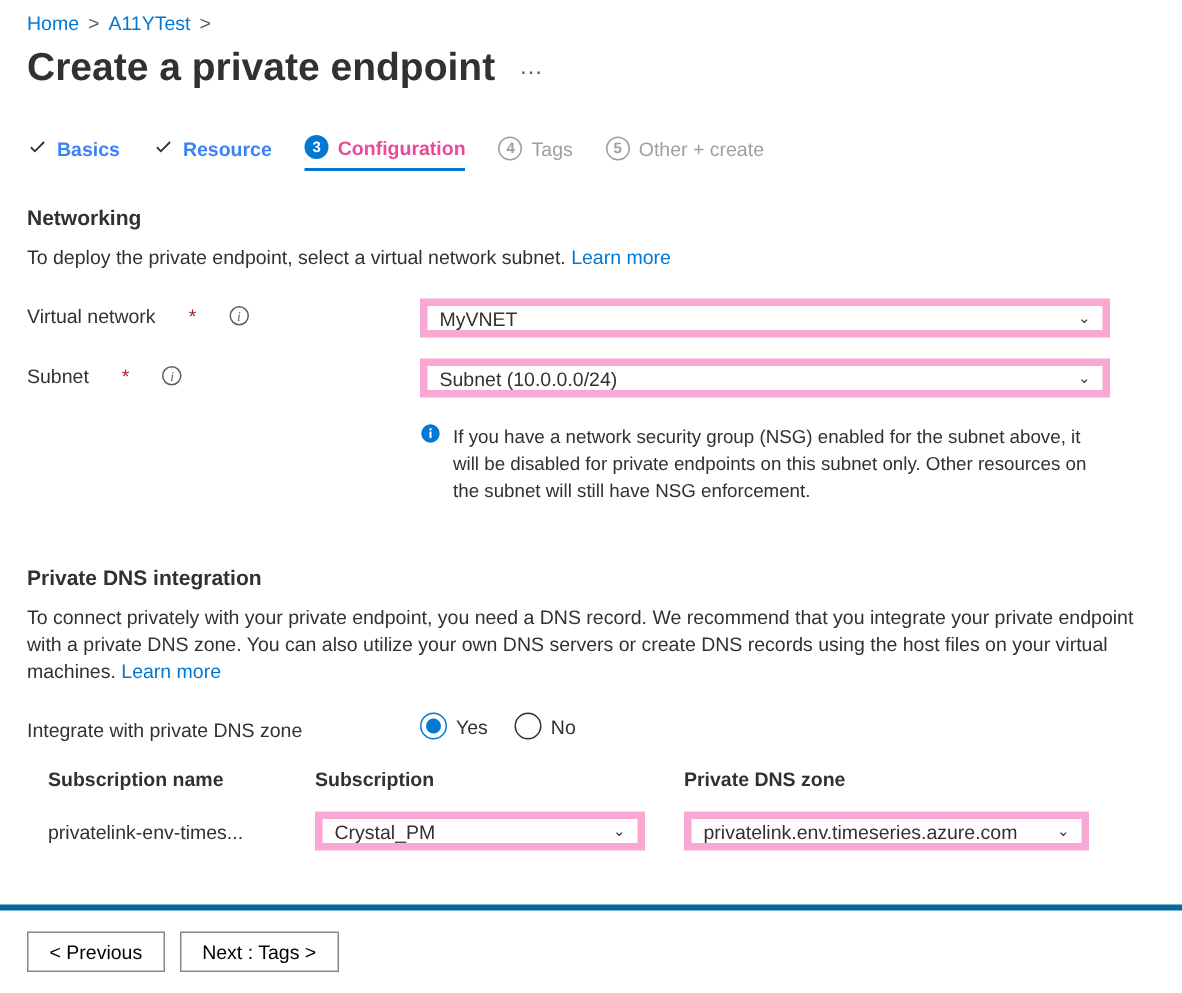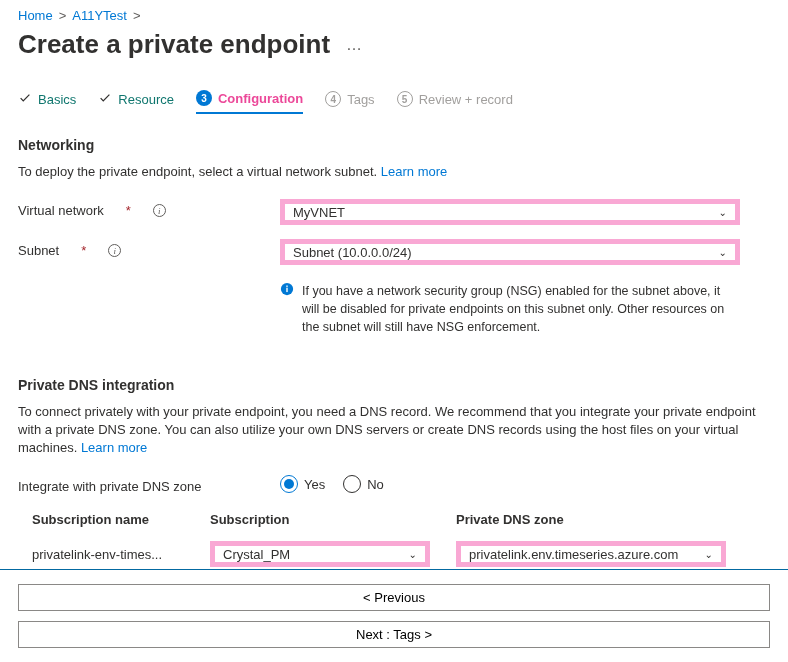--- a/index.html
+++ b/index.html
@@ -20,21 +20,21 @@
   
   .tabs { display: flex; align-items: center; gap: 22px; border-bottom: 1px solid transparent; margin-bottom: 22px; }
   .tab { display: flex; align-items: center; gap: 6px; padding-bottom: 6px; cursor: pointer; }
   .tab-check svg { width: 14px; height: 14px; }
   .tab-num { width: 16px; height: 16px; border-radius: 50%; display: flex; align-items: center; justify-content: center; font-size: 10px; font-weight: 600; }
   .tab-num.active { background: #0078d4; color: #fff; }
   .tab-num.pending { border: 1px solid #a19f9d; color: #a19f9d; }
   .tab-label { font-size: 13px; }
   .tab.active .tab-label { font-weight: 600; color: #ec4899; }
   .tab.active { border-bottom: 2px solid #0078d4; }
-  .tab.done .tab-label { color: #0f766e; }
+  .tab.done .tab-label { color: #3b82f6; font-weight: bold; }
   .tab.pending .tab-label { color: #a19f9d; }
 
   
   .section-title { font-weight: 600; font-size: 14px; margin-bottom: 10px; }
   .section-desc { font-size: 13px; color: #323130; margin-bottom: 18px; line-height: 1.4; }
 
   
   .form-row { display: flex; align-items: flex-start; margin-bottom: 14px; }
   .form-label { width: 262px; display: flex; align-items: center; gap: 22px; font-size: 13px; padding-top: 4px; }
   .req { color: #a4262c; }
@@ -58,21 +58,21 @@
 
   
   .dns-table { margin-top: 18px; padding-left: 14px; }
   .dns-head { display: flex; font-weight: 600; font-size: 13px; padding-bottom: 8px; }
   .dns-row { display: flex; align-items: center; padding: 6px 0; }
   .col-name { width: 178px; padding-right: 8px; white-space: nowrap; overflow: hidden; text-overflow: ellipsis; }
   .col-sub { width: 246px; padding-right: 12px; }
   .col-zone { width: 290px; }
 
   
-  .footer { position: absolute; left: 0; right: 0; bottom: 0; border-top: 1px solid #0369a1; padding: 14px 18px; display: flex; gap: 10px; background: #fff; flex-direction: column; }
+  .footer { position: absolute; left: 0; right: 0; bottom: 0; border-top: 4px solid #0369a1; padding: 14px 18px; display: flex; gap: 10px; background: #fff; }
   .btn { border: 1px solid #8a8886; background: #fff; padding: 5px 14px; font-size: 13px; cursor: pointer; font-family: inherit; }
 
   .spacer { height: 26px; }
   .content-scroll { height: 540px; overflow: hidden; }
 </style>
 </head>
 <body>
 
 <div class="page">
 
@@ -110,21 +110,21 @@
       <div class="tab active">
         <span class="tab-num active">3</span>
         <span class="tab-label">Configuration</span>
       </div>
       <div class="tab pending">
         <span class="tab-num pending">4</span>
         <span class="tab-label">Tags</span>
       </div>
       <div class="tab pending">
         <span class="tab-num pending">5</span>
-        <span class="tab-label">Review + record</span>
+        <span class="tab-label">Other + create</span>
       </div>
     </div>
 
     <div class="section-title">Networking</div>
     <div class="section-desc">
       <span>To deploy the private endpoint, select a virtual network subnet.  </span><a href="#">Learn more</a>
     </div>
 
     <div class="form-row">
       <div class="form-label">

